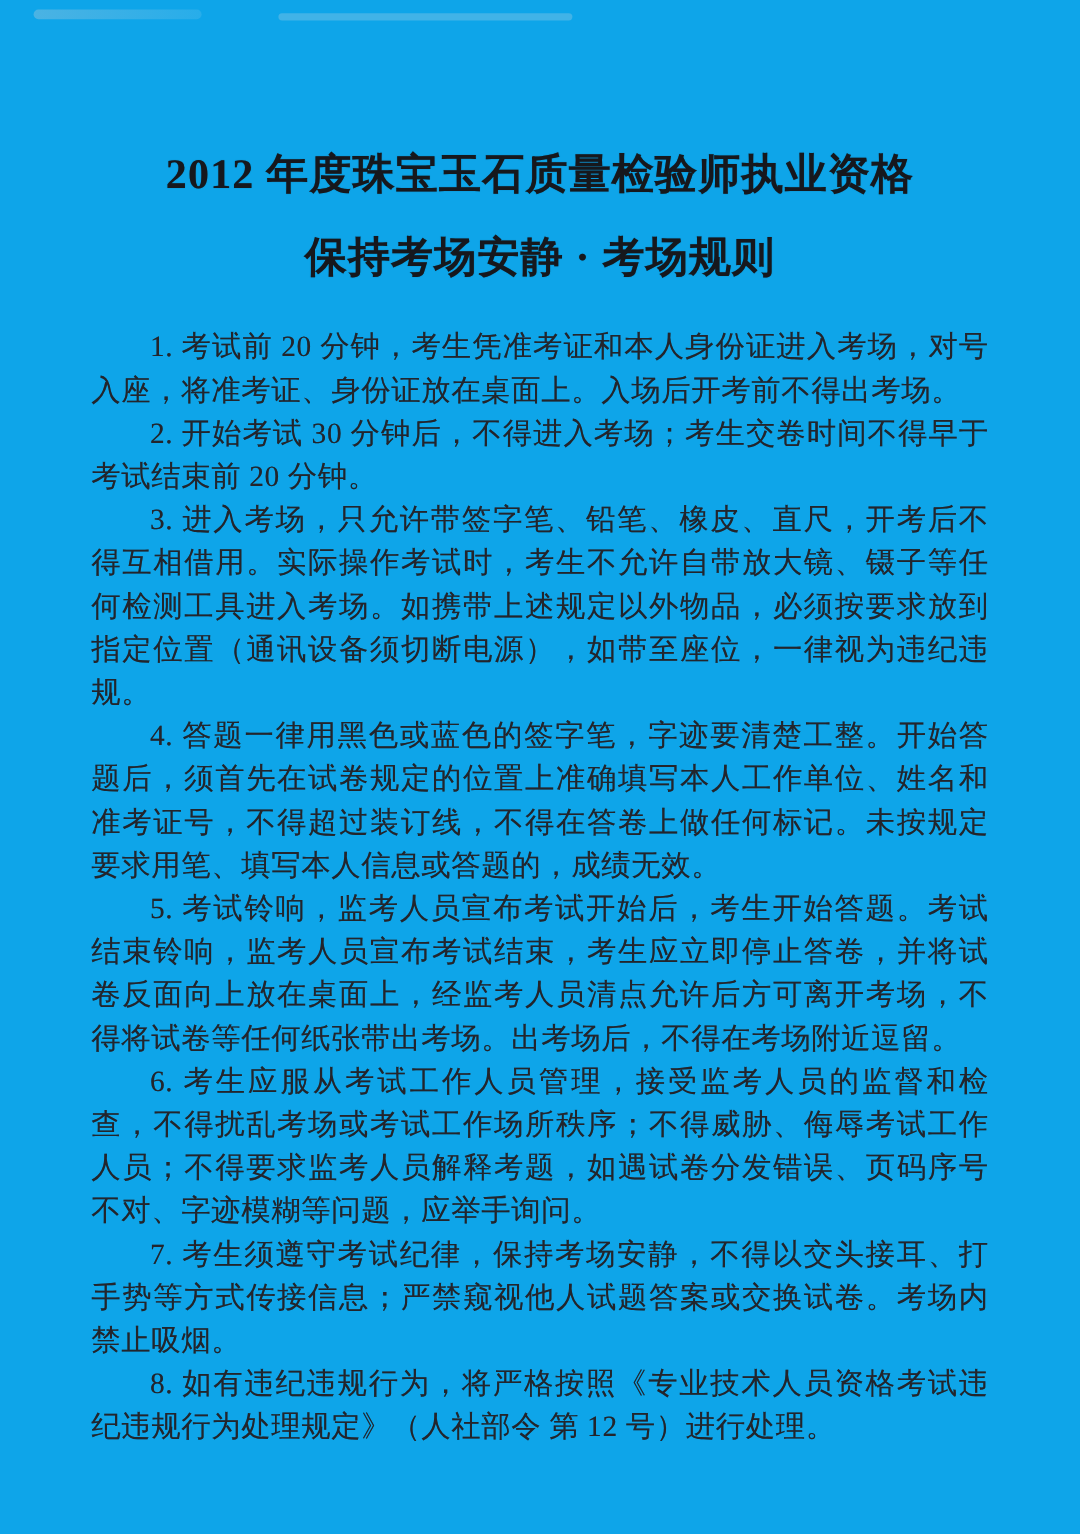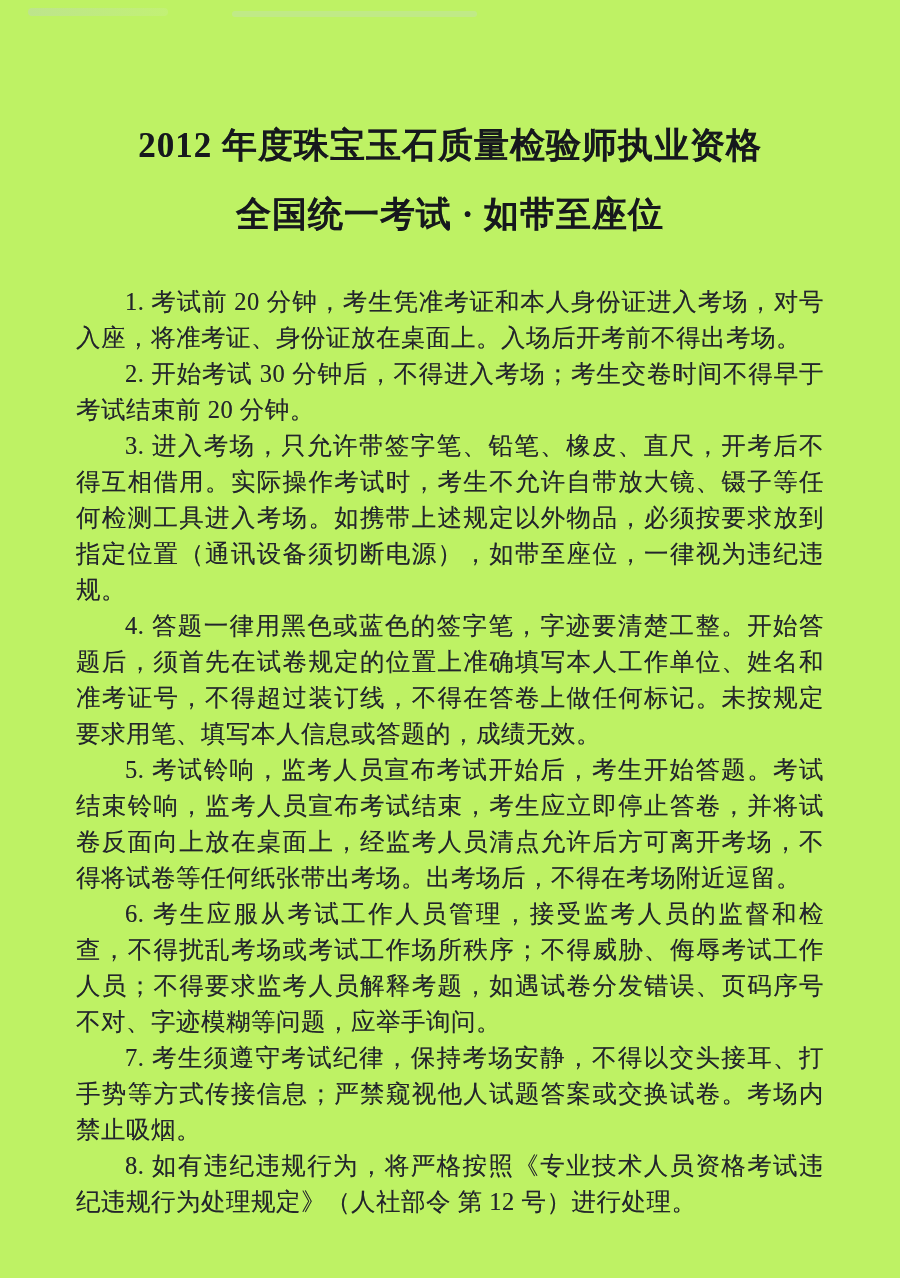--- a/index.html
+++ b/index.html
@@ -10,21 +10,21 @@
     width: 900px;
     height: 1278px;
     background: #ffffff;
     font-family: "Liberation Serif", "DejaVu Serif", serif;
   }
   .page {
     position: relative;
     width: 900px;
     height: 1278px;
     overflow: hidden;
-    background: #bef264;
+    background: #0ea5e9;
     color: #22242a;
   }
   
   .scan-streak-1 {
     position: absolute;
     top: 8px;
     left: 28px;
     width: 140px;
     height: 8px;
     background: linear-gradient(90deg, rgba(188,204,216,0.35), rgba(222,232,240,0.12));
@@ -48,21 +48,21 @@
     letter-spacing: 1px;
     text-shadow: 0 0 0.6px rgba(20,22,28,0.55);
   }
   .title-line-1 {
     padding-top: 122px;
   }
   .title-line-2 {
     margin-top: 22px;
   }
   .rules {
-    margin: 46px auto 0 auto;
+    margin: 34px auto 0 auto;
     width: 748px;
     font-size: 24.5px;
     line-height: 36px;
     letter-spacing: 0.5px;
     text-align: justify;
     color: #23252c;
     text-shadow: 0 0 0.5px rgba(30,33,40,0.45);
   }
   .rules p {
     margin: 0;
@@ -73,21 +73,21 @@
 </head>
 <body>
 
 <div class="page">
 
   <div class="scan-streak-1"></div>
   <div class="scan-streak-2"></div>
 
   <h1 class="title title-line-1">2012 年度珠宝玉石质量检验师执业资格</h1>
 
-  <h1 class="title title-line-2">全国统一考试 · 如带至座位</h1>
+  <h1 class="title title-line-2">保持考场安静 · 考场规则</h1>
 
   <div class="rules">
     <p>1. 考试前 20 分钟，考生凭准考证和本人身份证进入考场，对号入座，将准考证、身份证放在桌面上。入场后开考前不得出考场。</p>
     <p>2. 开始考试 30 分钟后，不得进入考场；考生交卷时间不得早于考试结束前 20 分钟。</p>
     <p>3. 进入考场，只允许带签字笔、铅笔、橡皮、直尺，开考后不得互相借用。实际操作考试时，考生不允许自带放大镜、镊子等任何检测工具进入考场。如携带上述规定以外物品，必须按要求放到指定位置（通讯设备须切断电源），如带至座位，一律视为违纪违规。</p>
     <p>4. 答题一律用黑色或蓝色的签字笔，字迹要清楚工整。开始答题后，须首先在试卷规定的位置上准确填写本人工作单位、姓名和准考证号，不得超过装订线，不得在答卷上做任何标记。未按规定要求用笔、填写本人信息或答题的，成绩无效。</p>
     <p>5. 考试铃响，监考人员宣布考试开始后，考生开始答题。考试结束铃响，监考人员宣布考试结束，考生应立即停止答卷，并将试卷反面向上放在桌面上，经监考人员清点允许后方可离开考场，不得将试卷等任何纸张带出考场。出考场后，不得在考场附近逗留。</p>
     <p>6. 考生应服从考试工作人员管理，接受监考人员的监督和检查，不得扰乱考场或考试工作场所秩序；不得威胁、侮辱考试工作人员；不得要求监考人员解释考题，如遇试卷分发错误、页码序号不对、字迹模糊等问题，应举手询问。</p>
     <p>7. 考生须遵守考试纪律，保持考场安静，不得以交头接耳、打手势等方式传接信息；严禁窥视他人试题答案或交换试卷。考场内禁止吸烟。</p>
     <p>8. 如有违纪违规行为，将严格按照《专业技术人员资格考试违纪违规行为处理规定》（人社部令 第 12 号）进行处理。</p>

